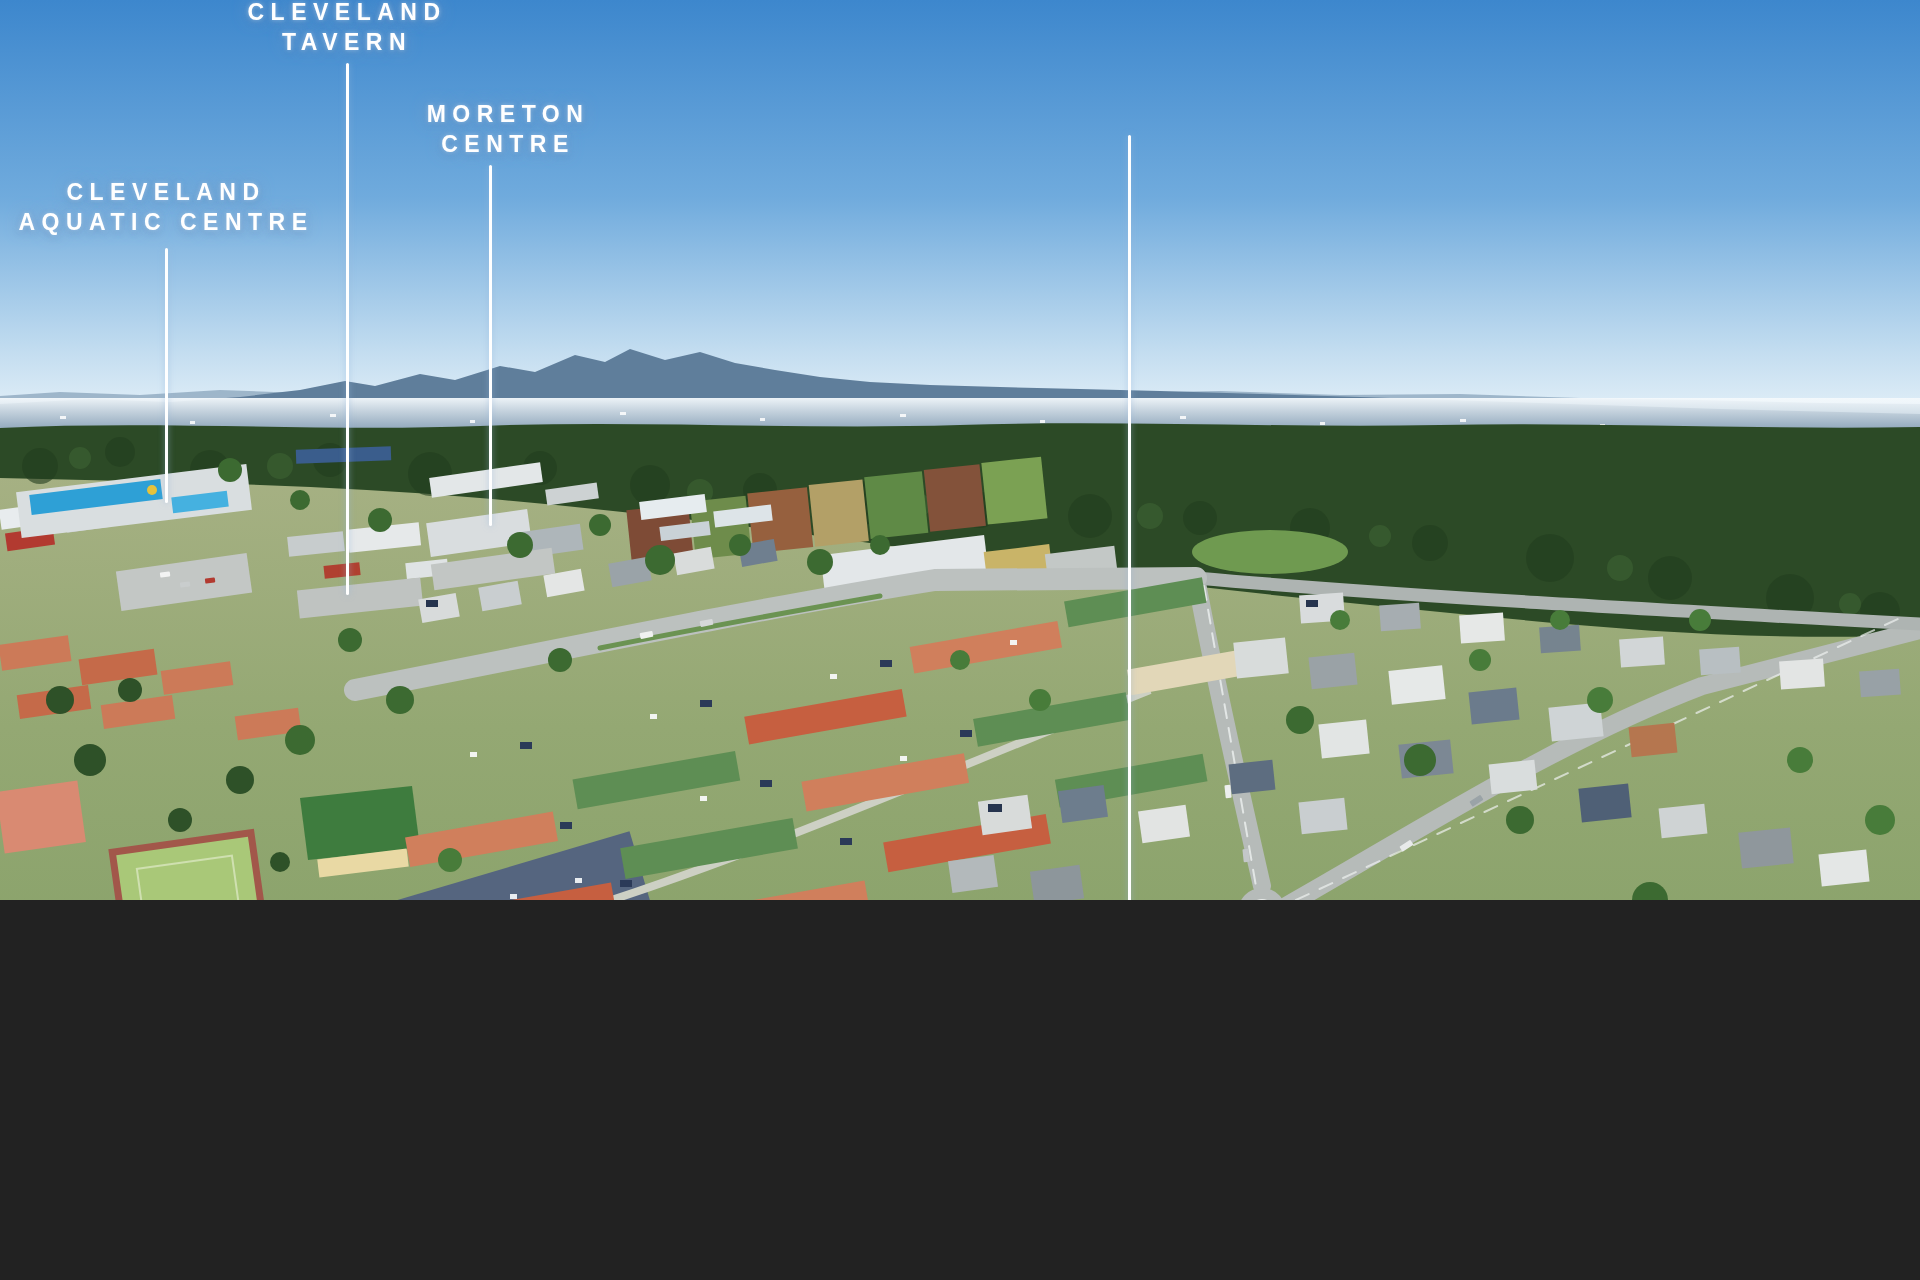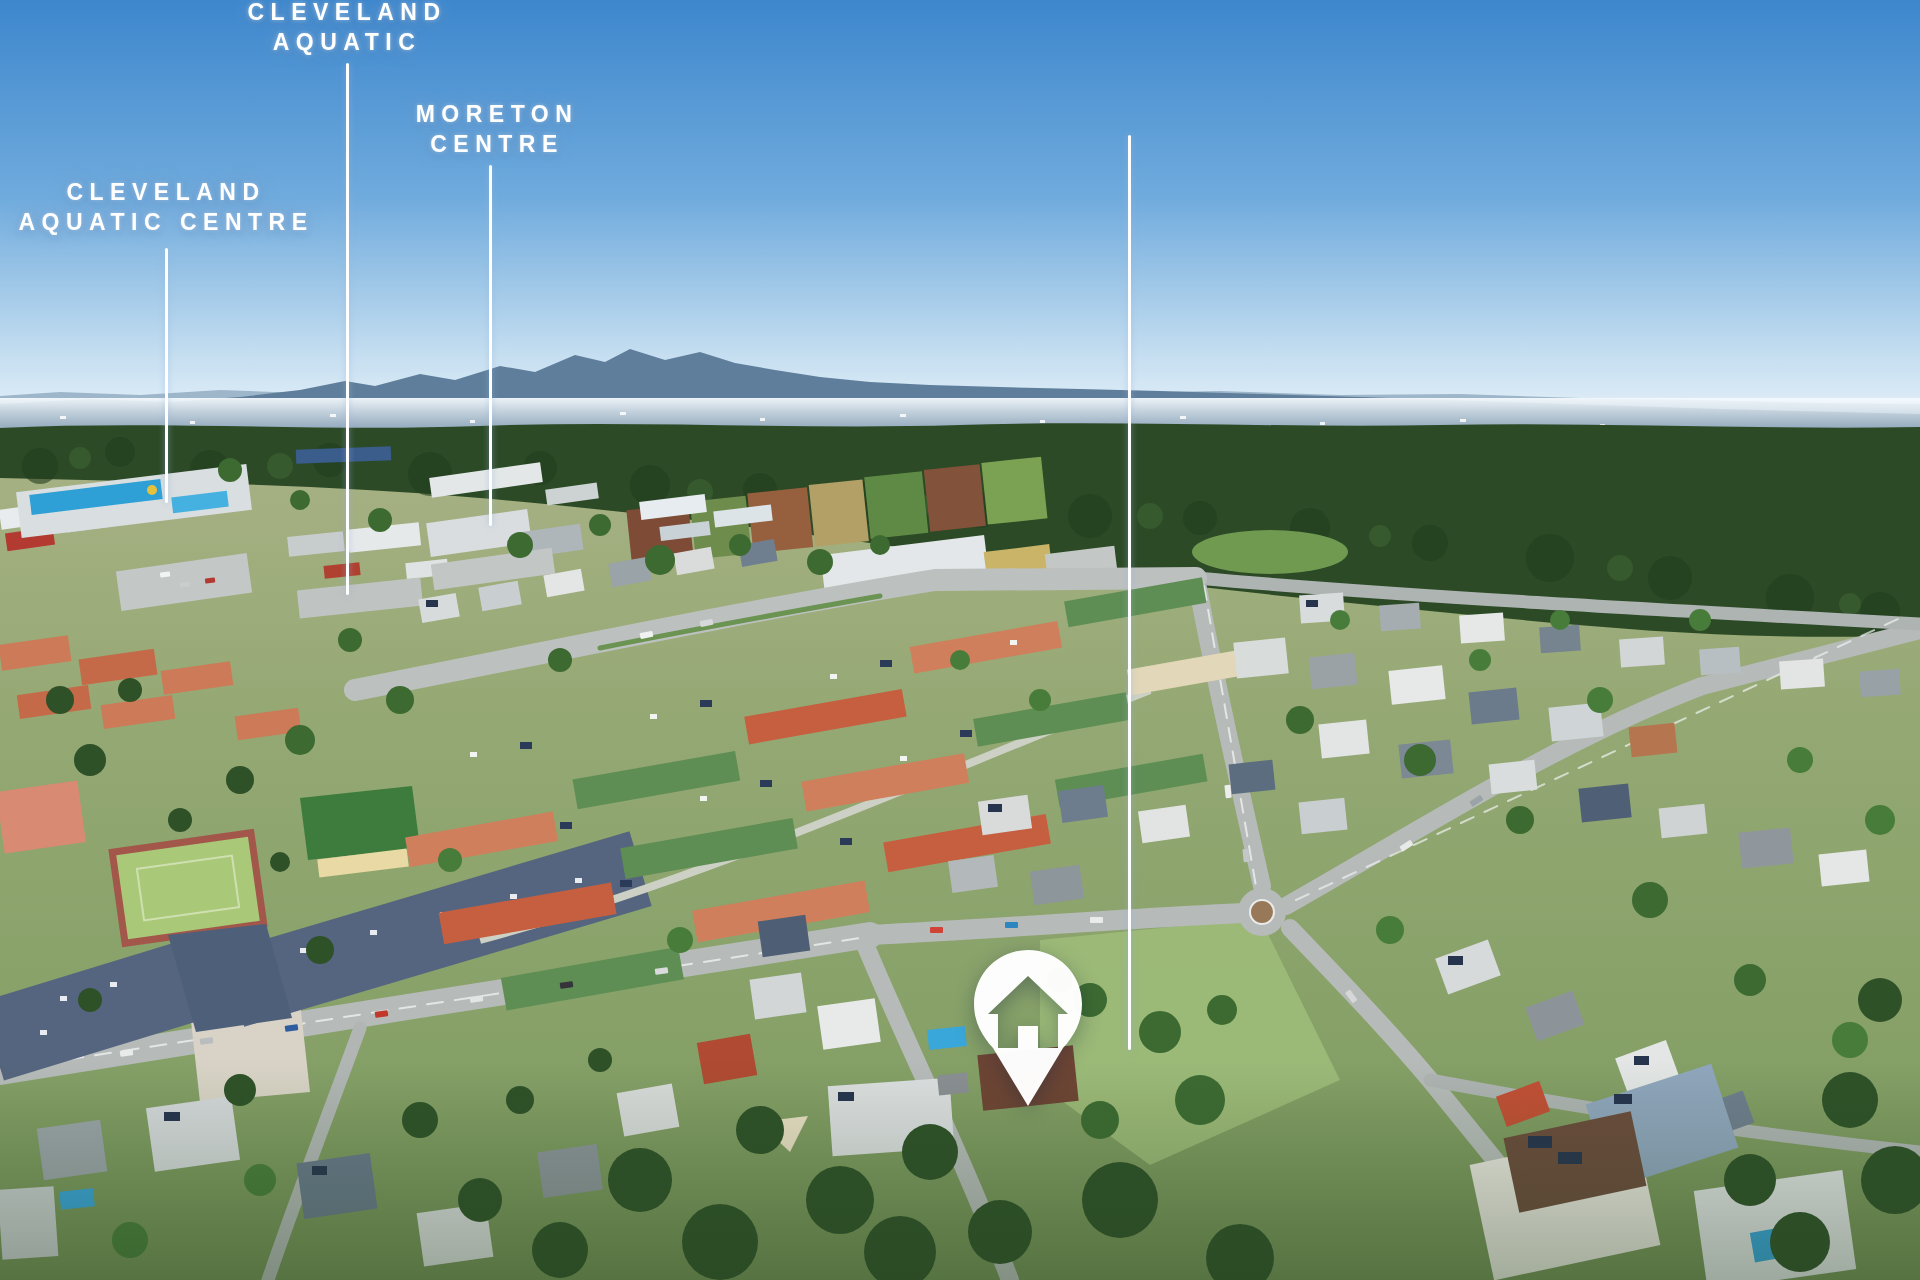--- a/index.html
+++ b/index.html
@@ -1,17 +1,17 @@
 <!DOCTYPE html>
 <html style="--label-color: #ffffff; --line-color: #ffffff; --pin-color: #ffffff;"><head>
 <meta charset="utf-8">
 <style>
   html,body{margin:0;padding:0;background:#222;}
   .stage{
-    position:relative;width:1920px;height:1280px;overflow:hidden;
+    position:relative;width:1920px;height:900px;overflow:hidden;
     font-family:"Liberation Sans",sans-serif;background:#86a068;
   }
   .photo{position:absolute;left:0;top:0;width:1920px;height:1280px;display:block;}
   .callout-label{
     position:absolute;transform:translateX(-50%);
     color:var(--label-color,#ffffff);
     font-size:23px;font-weight:700;letter-spacing:6.5px;line-height:30px;
     text-align:center;white-space:nowrap;
     text-shadow:0 0 16px rgba(125,165,210,.95),0 0 4px rgba(210,230,250,.55),0 2px 7px rgba(70,115,165,.45);
   }
@@ -450,25 +450,25 @@
         <rect x="1345" y="993" width="13" height="6" rx="1" fill="#d6d8d8" transform="rotate(54 1351 996)"></rect>
         <rect x="160" y="572" width="10" height="5" rx="1" fill="#f2f3f3" transform="rotate(-8 165 574)"></rect>
         <rect x="180" y="582" width="10" height="5" rx="1" fill="#c9cdcd" transform="rotate(-8 185 584)"></rect>
         <rect x="205" y="578" width="10" height="5" rx="1" fill="#b23a30" transform="rotate(-8 210 580)"></rect>
       </g>
     </g>
   </svg>
 
   <div class="callout-label" style="left:347px;top:-3px">
     <span>CLEVELAND</span>
-    <span>AQUATIC</span>
+    <span>TAVERN</span>
   </div>
   <div class="callout-stem" style="left:345.5px;top:63px;height:532px"></div>
 
-  <div class="callout-label" style="left:497px;top:99px">
+  <div class="callout-label" style="left:508px;top:99px">
     <span>MORETON</span>
     <span>CENTRE</span>
   </div>
   <div class="callout-stem" style="left:488.5px;top:165px;height:361px"></div>
 
   <div class="callout-label" style="left:166px;top:177px">
     <span>CLEVELAND</span>
     <span>AQUATIC CENTRE</span>
   </div>
   <div class="callout-stem" style="left:164.5px;top:248px;height:255px"></div>

